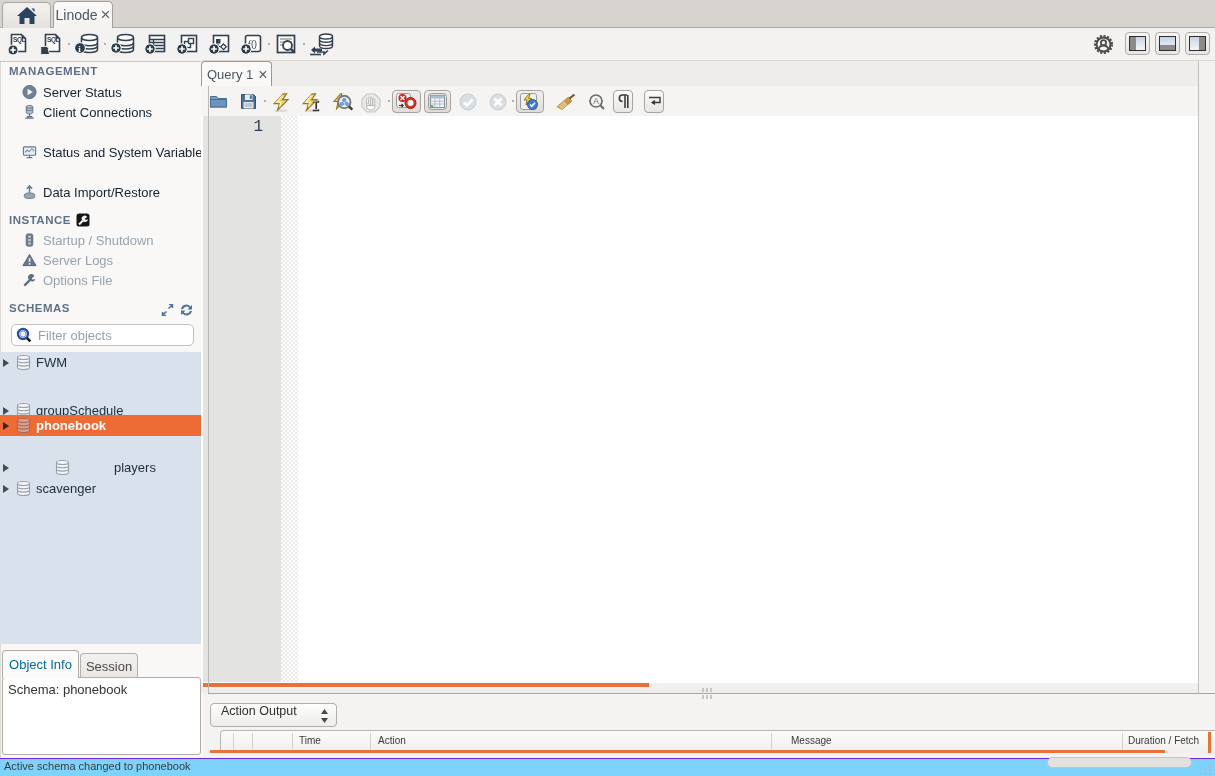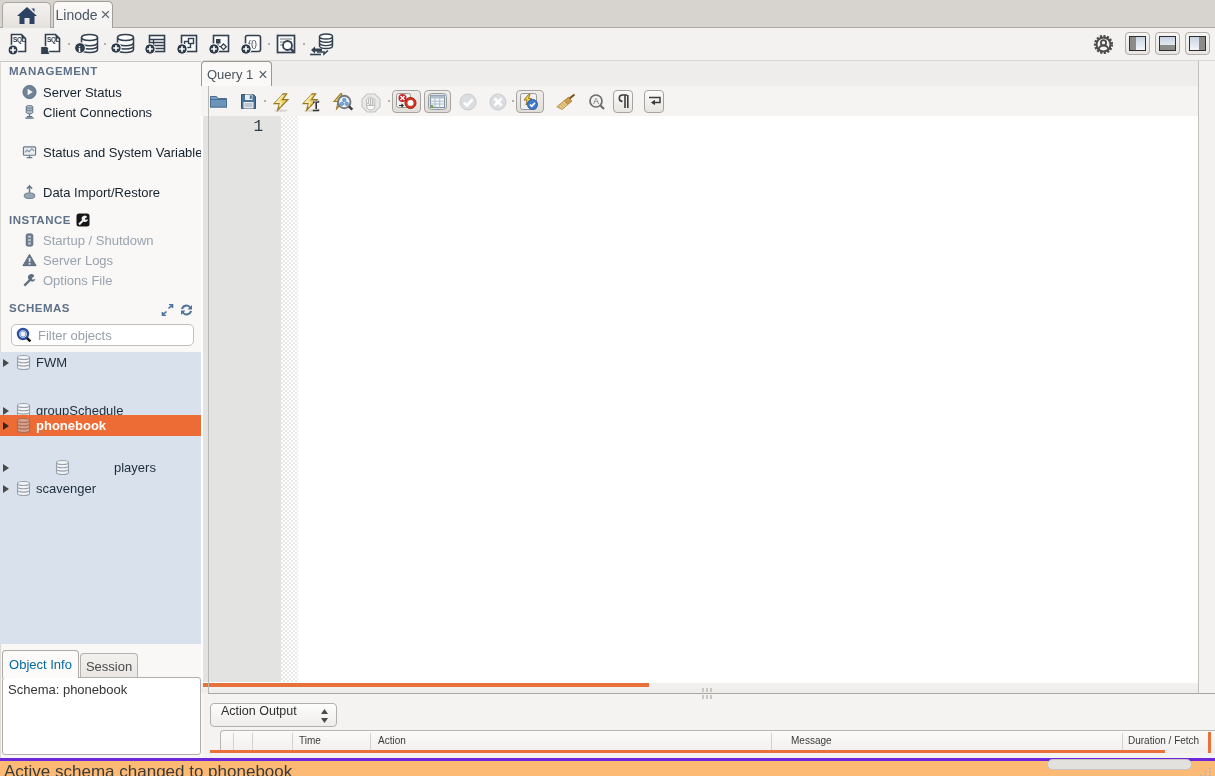--- a/index.html
+++ b/index.html
@@ -65,21 +65,21 @@
 #bdiv { position:absolute; left:208px; top:693px; width:1007px; height:1px; background:#a9a6a2; }
 #output { position:absolute; left:208px; top:694px; width:1007px; height:64px; background:#f4f3f1; }
 #aobox { position:absolute; left:2px; top:9px; width:127px; height:24px; background:linear-gradient(#fdfdfc,#efedeb); border:1px solid #b3afab; border-radius:4px; font-size:12.5px; color:#2e2e2e; display:flex; align-items:flex-start; }
 #ohdr { position:absolute; left:12px; top:36px; width:1004px; height:23px; background:linear-gradient(#fbfaf9,#f1efed); border:1px solid #b9b5b1; border-bottom:none; border-radius:4px 4px 0 0; font-size:10px; color:#3a3a3a; }
 .csep { position:absolute; top:2px; width:1px; height:18px; background:#d4d1cd; }
 #ohdr .lbl { position:absolute; top:4px; }
 #ounder { position:absolute; left:2px; top:56px; width:955px; height:3px; background:#e8713c; }
 #overt { position:absolute; left:1000px; top:38px; width:3px; height:21px; background:#e8713c; }
 
 
-#statusbar { position:absolute; left:0; top:758px; width:1215px; height:18px; background:#fdba74; border-top:3px solid #6d28d9; font-size:17px; color:#3b3b3b; }
+#statusbar { position:absolute; left:0; top:758px; width:1215px; height:18px; background:#7dd3fc; border-top:1px solid #6d28d9; font-size:11px; color:#3b3b3b; }
 #statusbar .txt { position:absolute; left:4px; top:1px; }
 #spill { position:absolute; left:1047px; top:-2px; width:145px; height:11px; background:#e3e1de; border:1px solid #c6c3bf; border-radius:6px; }
 </style>
 </head>
 <body>
 
 <div id="tabbar"></div>
 <div id="hometab">
     <svg width="22" height="19" viewBox="0 0 22 19">
       <path d="M11 1 L21 10 L18.5 10 L18.5 18 L13.5 18 L13.5 12 L8.5 12 L8.5 18 L3.5 18 L3.5 10 L1 10 Z" fill="#2c4263"></path>

